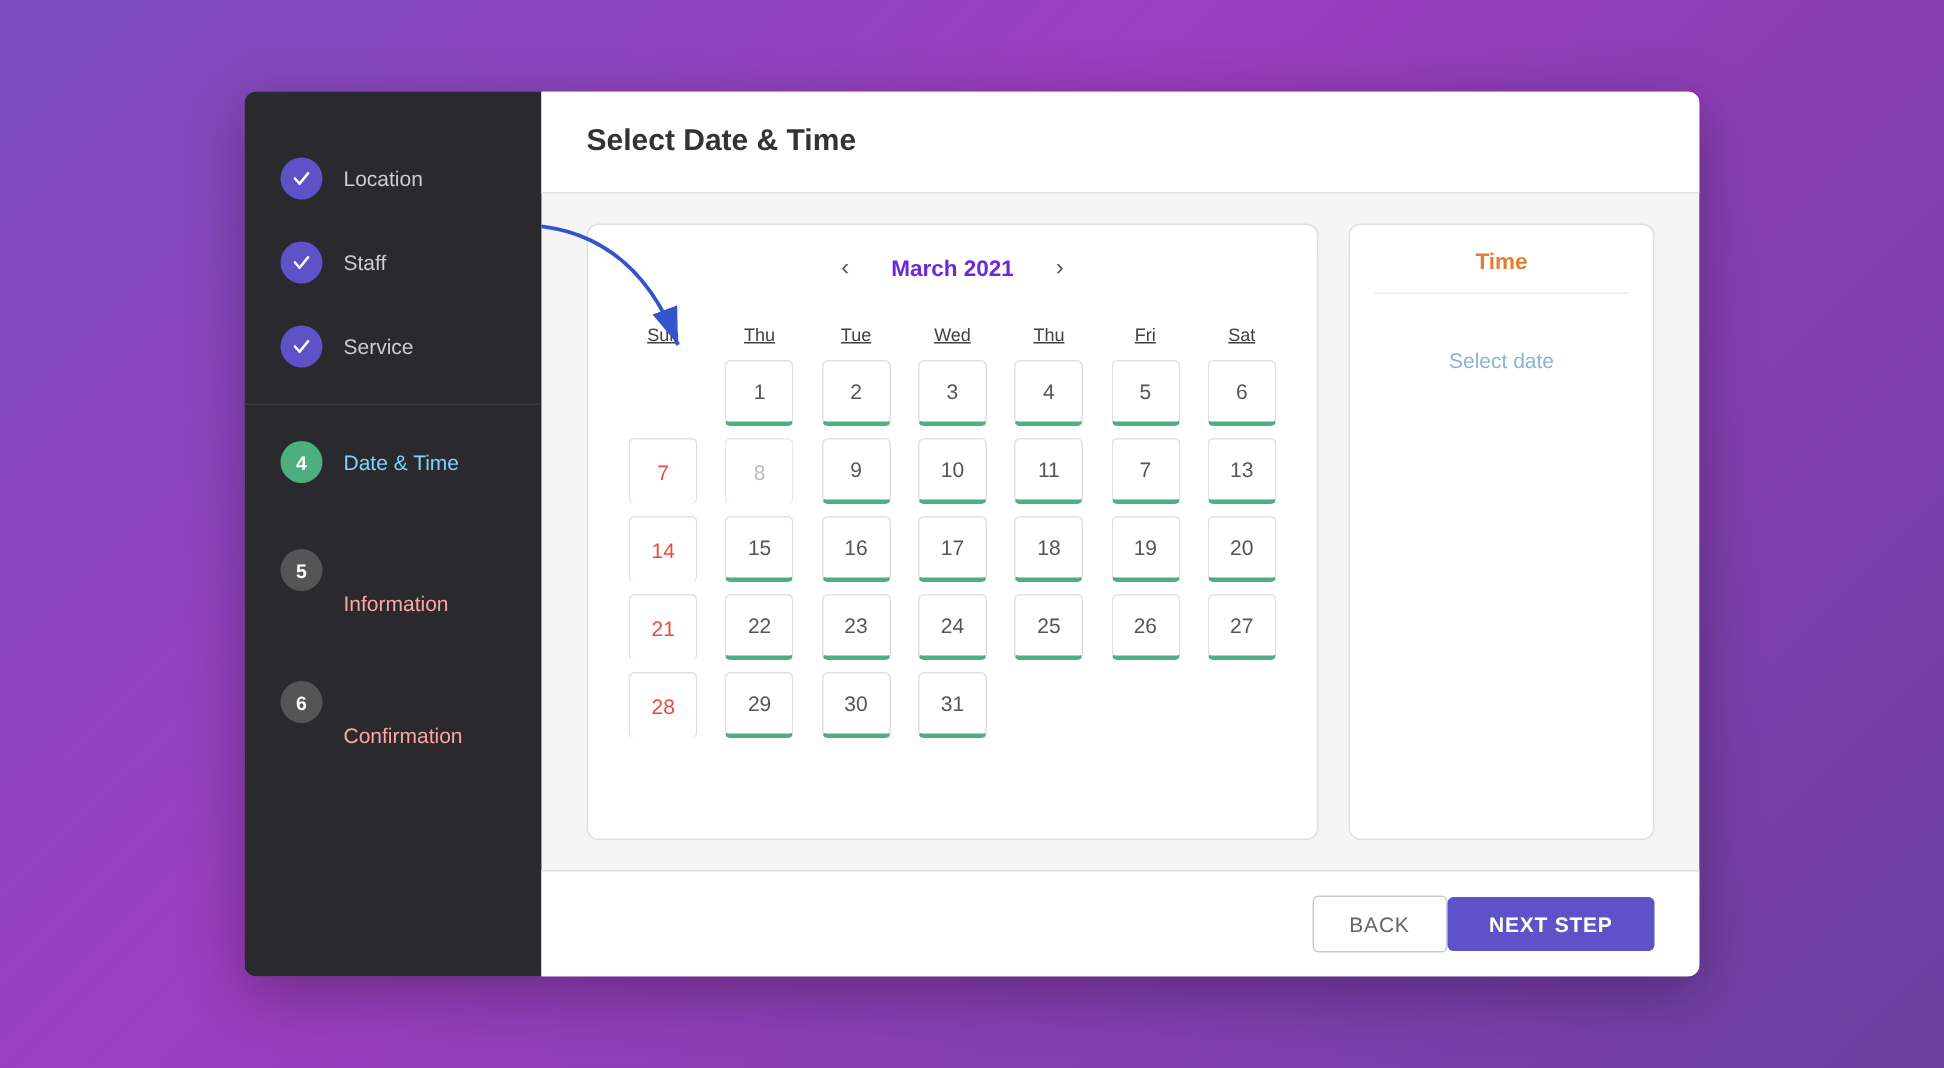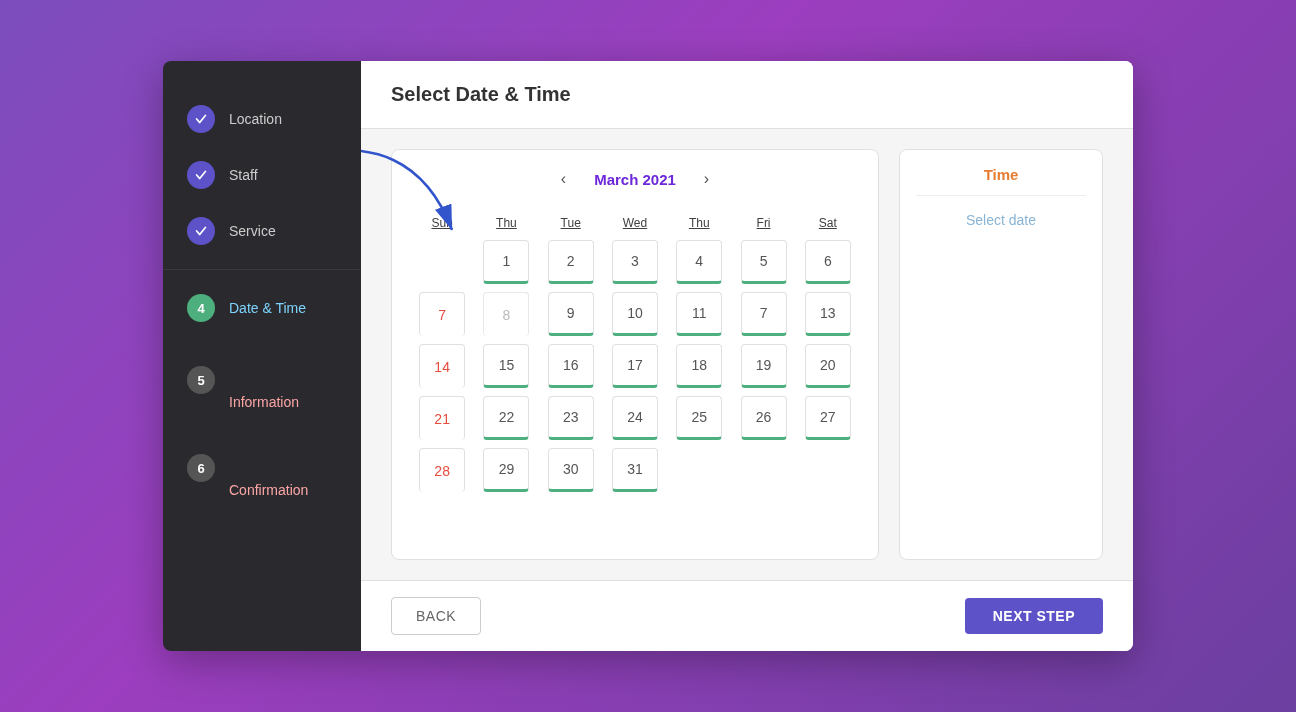--- a/index.html
+++ b/index.html
@@ -224,29 +224,30 @@
       text-align: center;
       padding-bottom: 12px;
       border-bottom: 1px solid #eee;
       margin-bottom: 16px;
     }
 
     .select-date-msg {
       color: #8ab4d4;
       font-size: 14px;
       text-align: center;
+      margin-top: 20px;
     }
 
     
     .content-footer {
       background: white;
       padding: 16px 30px;
       border-top: 1px solid #e0e0e0;
       display: flex;
-      justify-content: space-between;
+      justify-content: flex-end;
       align-items: center;
     }
 
     .btn-back {
       background: white;
       border: 1px solid #ccc;
       color: #666;
       padding: 10px 24px;
       border-radius: 4px;
       cursor: pointer;

